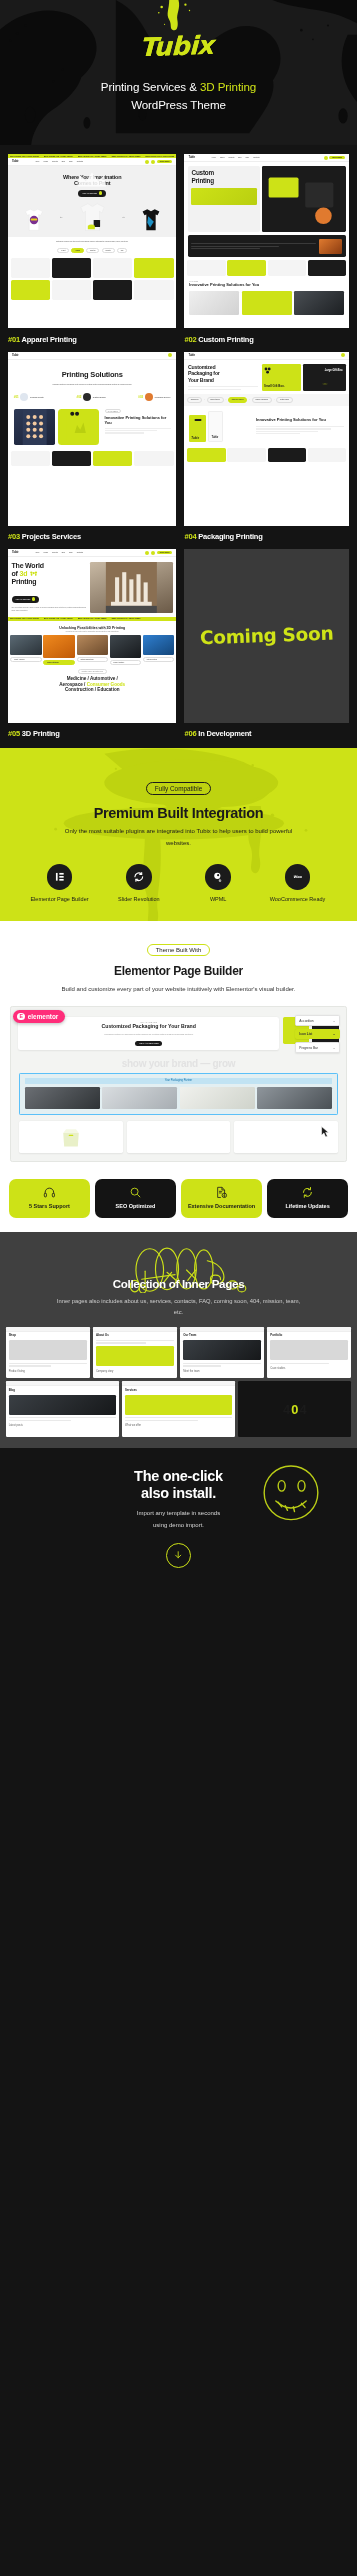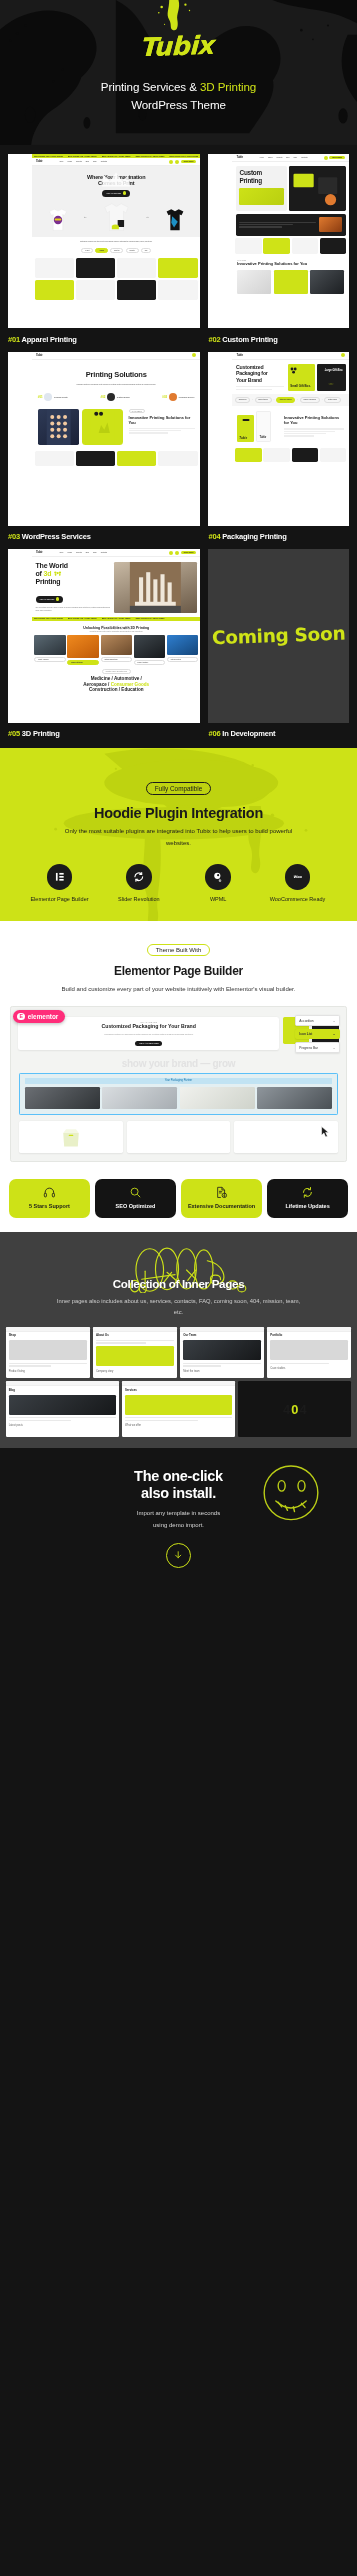--- a/index.html
+++ b/index.html
@@ -52,21 +52,20 @@
     grid-template-columns:1fr 1fr;
     gap:8px 8px;
   }
   .demo-card { width:100%; }
   .demo-shot {
     width:100%;
     height:174px;
     background:#fff;
     overflow:hidden;
     position:relative;
-    padding-left:24px;
   }
   .demo-label {
     margin-top:6.4px;
     font-size:7.5px;
     font-weight:700;
     color:#fff;
     letter-spacing:-0.2px;
     white-space:nowrap;
   }
   .demo-label .num { color:#cfe317; }
@@ -556,21 +555,21 @@
           </div>
           <div class="mw-grid" style="padding-top:3.5px">
             <div class="mw-card" style="height:15px"></div>
             <div class="mw-card dark" style="height:15px"></div>
             <div class="mw-card lime" style="height:15px"></div>
             <div class="mw-card" style="height:15px"></div>
           </div>
         </div>
       </div>
       <div class="demo-label">
-        <span class="num">#03</span><span> WordPress Services</span>
+        <span class="num">#03</span><span> Projects Services</span>
       </div>
     </div>
 
     <div class="demo-card">
       <div class="demo-shot">
         <div class="mw">
           <div class="mw-nav">
             <div class="mw-logo">Tubix</div>
             <div class="mw-right">
                 <div class="mw-dot"></div>
@@ -772,21 +771,21 @@
           <circle cx="470" cy="116" r="3"></circle>
         <circle cx="486" cy="128" r="2"></circle>
           <circle cx="96" cy="140" r="2.4"></circle>
           <circle cx="528" cy="142" r="2.4"></circle>
         <circle cx="200" cy="36" r="2"></circle>
           <circle cx="436" cy="30" r="2.2"></circle>
       </g>
     </svg>
 
     <div class="pill">Fully Compatible</div>
-    <h2 class="green-h2">Hoodie Plugin Integration</h2>
+    <h2 class="green-h2">Premium Built Integration</h2>
     <p class="green-p">Only the most suitable plugins are integrated into Tubix to help users to build powerful websites.</p>
 
     <div class="plugins">
       <div class="plugin">
         <div class="plugin-ic">
           <svg viewBox="0 0 24 24" fill="#fff">
               <rect x="4" y="4" width="3.5" height="16"></rect>
               <rect x="11" y="4" width="9" height="3.5"></rect>
               <rect x="11" y="10.3" width="9" height="3.5"></rect>
               <rect x="11" y="16.5" width="9" height="3.5"></rect>

